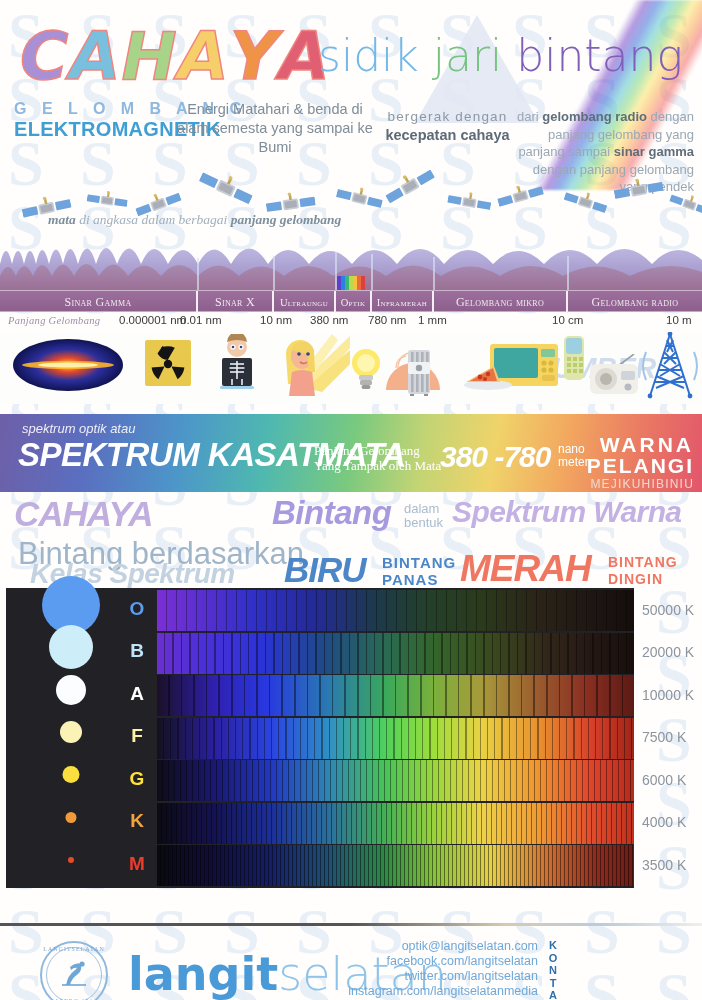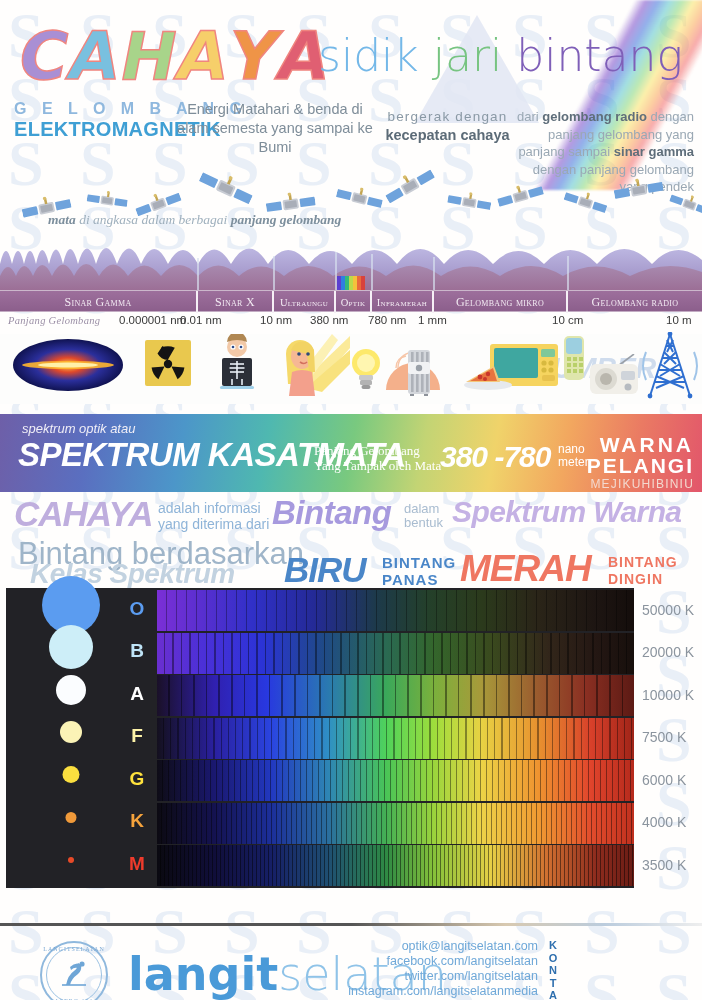--- a/index.html
+++ b/index.html
@@ -687,24 +687,20 @@
     </div>
     <div class="k6">
       <div class="a">WARNA</div>
       <div class="b">PELANGI</div>
       <div class="c">MEJIKUHIBINIU</div>
     </div>
   </div>
 
   <div class="tag">
     <div class="t big" style="left:14px;top:2px;font-size:35px;color:#bfaede;letter-spacing:-1px;">CAHAYA</div>
-    <div class="t" style="left:158px;top:8px;font-size:14px;color:#8fb4d8;line-height:16px;">
-      <div>adalah informasi</div>
-      <div>yang diterima dari</div>
-    </div>
     <div class="t big" style="left:272px;top:2px;font-size:33px;color:#a79ade;letter-spacing:-.5px;">Bintang</div>
     <div class="t" style="left:404px;top:10px;font-size:13px;color:#a9bcd0;line-height:14px;">
       <div>dalam</div>
       <div>bentuk</div>
     </div>
     <div class="t big" style="left:452px;top:3px;font-size:30px;color:#c4b1e4;letter-spacing:-.6px;">Spektrum Warna</div>
 
     <div class="t" style="left:18px;top:44px;font-size:31px;color:#9fb5c9;font-weight:400;">Bintang berdasarkan</div>
     <div class="t big" style="left:30px;top:66px;font-size:28px;color:#c2d2e0;letter-spacing:-.5px;">Kelas Spektrum</div>
     <div class="t big" style="left:284px;top:58px;font-size:35px;color:#4a86c8;letter-spacing:-1px;">BIRU</div>

